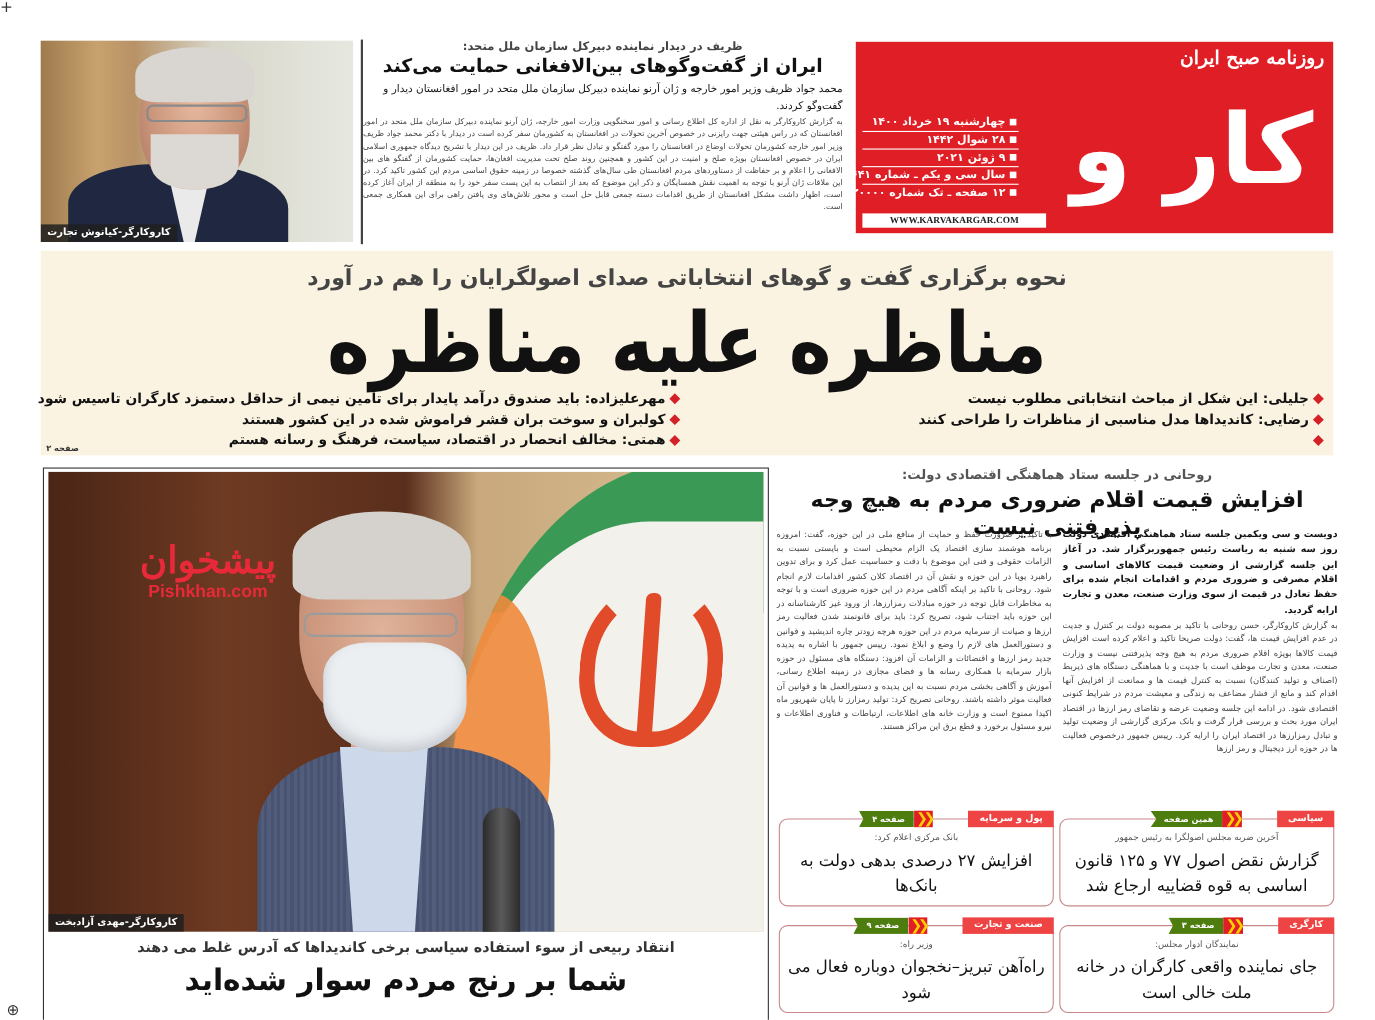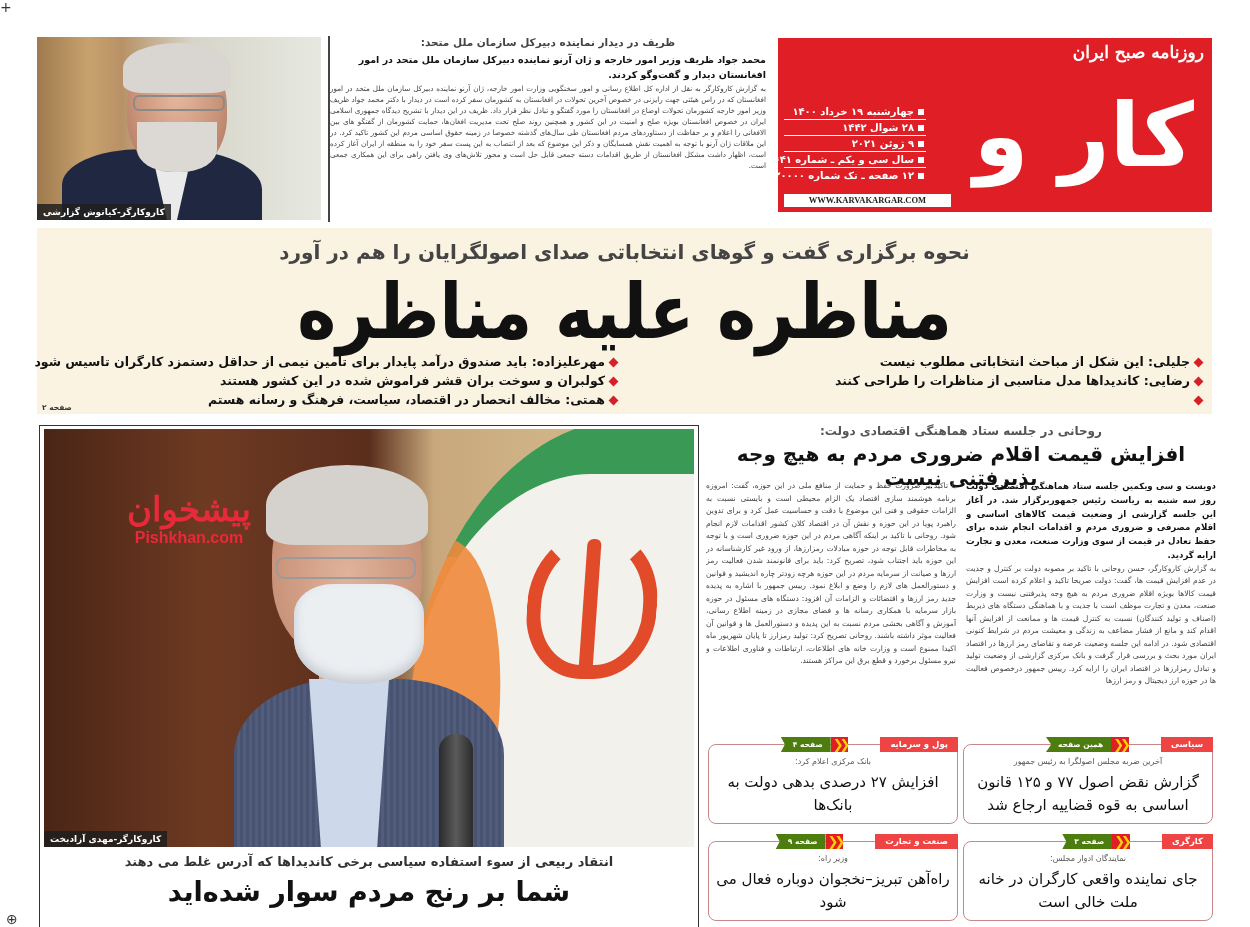--- a/index.html
+++ b/index.html
@@ -25,21 +25,21 @@
   .zarif-photo .beard { position: absolute; left: 100px; top: 85px; width: 80px; height: 50px; border-radius: 0 0 45% 45%; background: #dcd8d3; }
   .zarif-photo .glasses { position: absolute; left: 96px; top: 58px; width: 92px; height: 16px; border: 2px solid #8a8a8a; border-radius: 6px; }
   .zarif-photo .suit { position: absolute; left: 25px; top: 112px; width: 200px; height: 90px; border-radius: 40% 45% 0 0; background: #1f2840; }
   .zarif-photo .collar { position: absolute; left: 118px; top: 130px; width: 34px; height: 60px; background: #eaeaea; clip-path: polygon(0 0, 100% 0, 60% 100%, 40% 100%); }
   .photo-credit { position: absolute; background: rgba(30,30,30,0.85); color: #fff; font-size: 9px; font-weight: bold; padding: 3px 6px; direction: rtl; }
   .zarif-photo .photo-credit { left: 0; bottom: 0; }
 
   .zarif-story { position: absolute; left: 328px; top: 36px; width: 440px; height: 186px; direction: rtl; text-align: right; border-left: 2px solid #444; padding-right: 2px; }
   .kicker-small { font-size: 10.5px; font-weight: bold; color: #444; text-align: center; }
   .zarif-story .headline { font-size: 17px; font-weight: bold; text-align: center; margin-top: 2px; color: #111; }
-  .zarif-story .lead { font-size: 9.5px; font-weight: bold; line-height: 15px; margin-top: 4px; color: #111; }
+  .zarif-story .lead { font-size: 9.5px; font-weight: normal; line-height: 15px; margin-top: 4px; color: #111; }
   .zarif-story .body { font-size: 7.2px; line-height: 11px; color: #444; text-align: justify; margin-top: 1px; }
 
   
   .main-band { position: absolute; left: 37px; top: 228px; width: 1175px; height: 186px; background: #fbf3e2; direction: rtl; }
   .main-band .kicker { position: absolute; left: 0; right: 0; top: 12px; text-align: center; font-size: 20px; font-weight: bold; color: #444; }
   .main-band .big-headline { position: absolute; left: 0; right: 0; top: 40px; text-align: center; font-size: 66px; font-weight: bold; color: #111; letter-spacing: -3px; line-height: 90px; transform: scaleY(1.15); }
   .bullets { position: absolute; top: 124px; font-size: 12.5px; font-weight: bold; color: #111; }
   .bullets li { list-style: none; line-height: 19px; white-space: nowrap; }
   .bullets .diamond { display: inline-block; width: 7px; height: 7px; background: #d42027; transform: rotate(45deg); margin-left: 5px; vertical-align: middle; }
   .bullets.right { right: 10px; }
@@ -112,25 +112,26 @@
   <div class="url">WWW.KARVAKARGAR.COM</div>
 </header>
 
 <figure class="zarif-photo">
   <div class="suit"></div>
   <div class="collar"></div>
   <div class="head"></div>
   <div class="hair"></div>
   <div class="beard"></div>
   <div class="glasses"></div>
-  <figcaption class="photo-credit">کاروکارگر-کیانوش گزارشی</figcaption>
+  <figcaption class="photo-credit">کاروکارگر-کیانوش تجارت</figcaption>
 </figure>
 
 <article class="zarif-story">
   <div class="kicker-small">ظریف در دیدار نماینده دبیرکل سازمان ملل متحد:</div>
+  <h2 class="headline">ایران از گفت‌وگوهای بین‌الافغانی حمایت می‌کند</h2>
   <p class="lead">محمد جواد ظریف وزیر امور خارجه و ژان آرنو نماینده دبیرکل سازمان ملل متحد در امور افغانستان دیدار و گفت‌وگو کردند.</p>
   <p class="body">به گزارش کاروکارگر به نقل از اداره کل اطلاع رسانی و امور سخنگویی وزارت امور خارجه، ژان آرنو نماینده دبیرکل سازمان ملل متحد در امور افغانستان که در راس هیئتی جهت رایزنی در خصوص آخرین تحولات در افغانستان به کشورمان سفر کرده است در دیدار با دکتر محمد جواد ظریف وزیر امور خارجه کشورمان تحولات اوضاع در افغانستان را مورد گفتگو و تبادل نظر قرار داد. ظریف در این دیدار با تشریح دیدگاه جمهوری اسلامی ایران در خصوص افغانستان بویژه صلح و امنیت در این کشور و همچنین روند صلح تحت مدیریت افغان‌ها، حمایت کشورمان از گفتگو های بین الافغانی را اعلام و بر حفاظت از دستاوردهای مردم افغانستان طی سال‌های گذشته خصوصا در زمینه حقوق اساسی مردم این کشور تاکید کرد. در این ملاقات ژان آرنو با توجه به اهمیت نقش همسایگان و ذکر این موضوع که بعد از انتصاب به این پست سفر خود را به منطقه از ایران آغاز کرده است، اظهار داشت مشکل افغانستان از طریق اقدامات دسته جمعی قابل حل است و محور تلاش‌های وی یافتن راهی برای این همکاری جمعی است.</p>
 </article>
 
 <section class="main-band">
   <div class="kicker">نحوه برگزاری گفت و گوهای انتخاباتی صدای اصولگرایان را هم در آورد</div>
   <h1 class="big-headline">مناظره علیه مناظره</h1>
   <ul class="bullets right">
     <li><span class="diamond"></span><span>جلیلی: این شکل از مباحث انتخاباتی مطلوب نیست</span></li>
     <li><span class="diamond"></span><span>رضایی: کاندیداها مدل مناسبی از مناظرات را طراحی کنند</span></li>

